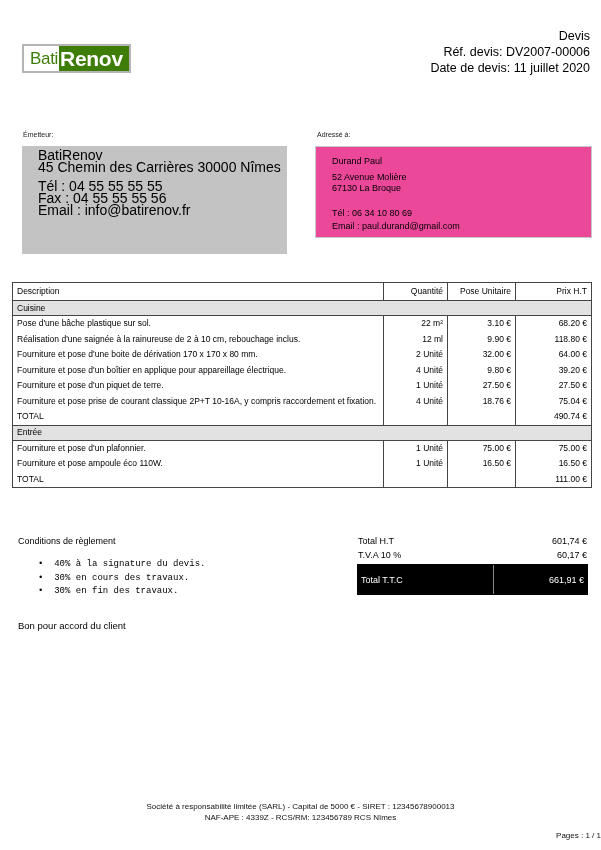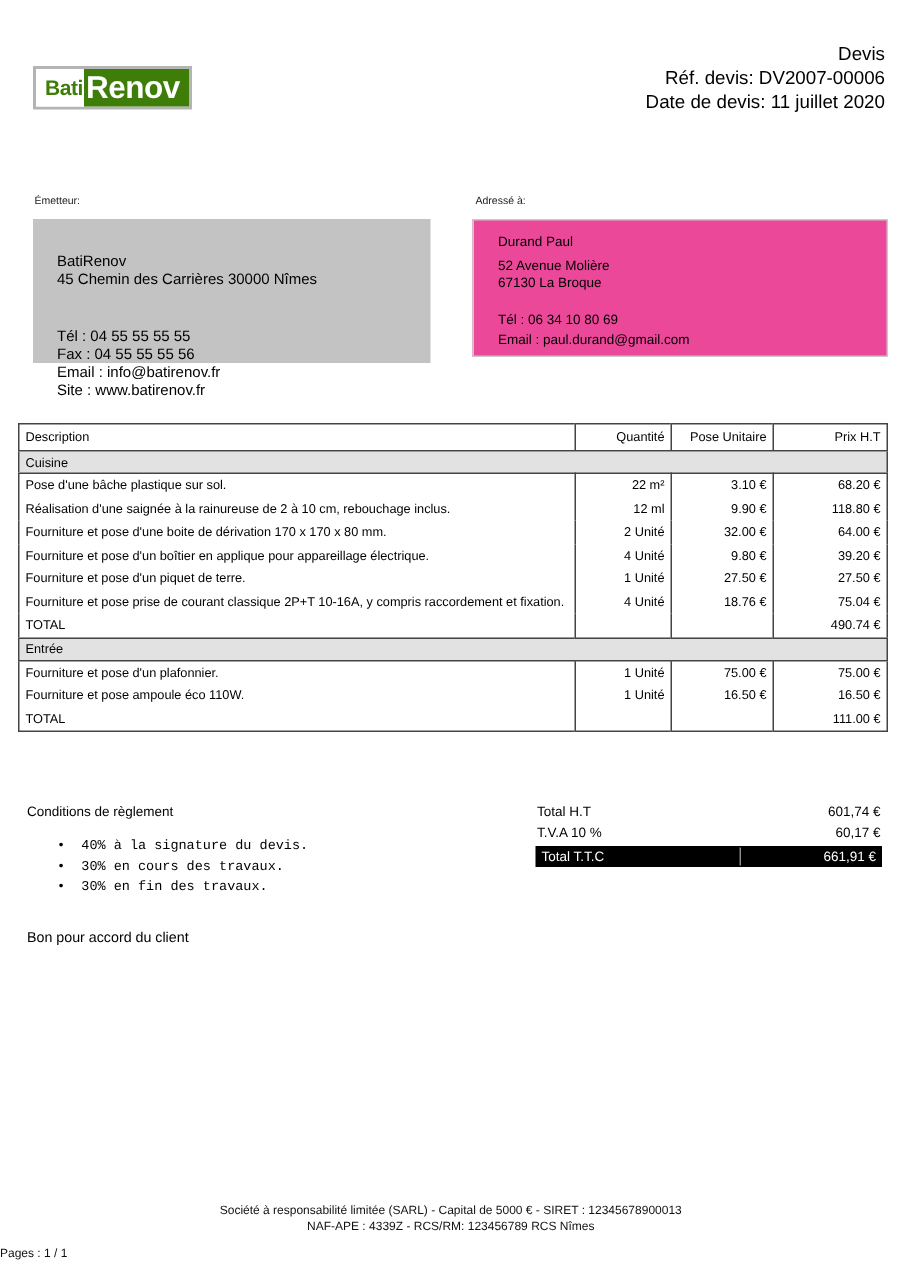--- a/index.html
+++ b/index.html
@@ -7,58 +7,58 @@
     --table-border:#444444; --ttc-bg:#000000; --ttc-text:#ffffff;
   }
   *{box-sizing:border-box;}
   body{margin:0;background:#fff;}
   .page{
     position:relative;width:601px;height:850px;background:#fff;overflow:hidden;
     font-family:"Liberation Sans", sans-serif;color:#000;
   }
   
   .logo{position:absolute;left:22px;top:44px;display:flex;border:2px solid #b4b4b4;}
-  .logo .bati{background:#fff;color:var(--brand-green);font-weight:bold;font-size:14px;line-height:25px;padding:0 1px 0 6px;letter-spacing:-0.3px;}
+  .logo .bati{background:#fff;color:var(--brand-green);font-weight:normal;font-size:17px;line-height:25px;padding:0 1px 0 6px;letter-spacing:-0.3px;}
   .logo .renov{background:var(--brand-green);color:#fff;font-weight:bold;font-size:21px;line-height:25px;padding:0 6px 0 1px;letter-spacing:-0.3px;}
   
   .doc-head{position:absolute;top:28px;right:11px;text-align:right;font-size:12.5px;line-height:16px;}
   
   .addr-label{position:absolute;top:131px;font-size:7px;color:#222;}
   .sender-label{left:23px;}
   .recipient-label{left:317px;}
-  .sender-box{position:absolute;left:22px;top:146px;width:265px;height:96px;background:var(--box-gray);padding:23px 6px 0 16px;font-size:10px;line-height:12px;}
+  .sender-box{position:absolute;left:22px;top:146px;width:265px;height:108px;background:var(--box-gray);padding:3px 6px 0 16px;font-size:14px;line-height:12px;}
   .recipient-box{position:absolute;left:315px;top:146px;width:277px;height:92px;background:#ec4899;border:1px solid #c8c8c8;padding:9px 6px 0 16px;font-size:9px;line-height:11.5px;}
   .recipient-box .name{margin-bottom:4px;}
-  .contact-block{margin-top:26px;}
+  .contact-block{margin-top:7px;}
   .recipient-box .contact-block{margin-top:12px;line-height:13px;}
   
   .items{position:absolute;left:12px;top:282px;width:579px;border-collapse:collapse;font-size:8.5px;border:1px solid var(--table-border);table-layout:fixed;padding-left:32px;}
   .items col.c-desc{width:371px;}
   .items col.c-qty{width:64px;}
   .items col.c-unit{width:68px;}
   .items col.c-total{width:76px;}
   .items th{font-weight:normal;text-align:left;padding:3px 4px 4px;border-bottom:1px solid var(--table-border);}
   .items td{padding:2px 4px 3px;vertical-align:top;line-height:10.5px;}
   .items th + th, .items td + td{border-left:1px solid var(--table-border);}
   .items .num{text-align:right;}
   .items td.section{background:var(--section-gray);border-top:1px solid var(--table-border);border-bottom:1px solid var(--table-border);padding:1.5px 4px 2px;border-left:none;}
   
   .conditions{position:absolute;left:18px;top:536px;font-size:9px;}
   .conditions ul{list-style:none;margin:12px 0 0 0;padding:0 0 0 20px;font-family:Liberation Mono, monospace;}
   .conditions li{line-height:13.5px;}
   .conditions li::before{content:"\2022\00a0\00a0";}
   
   .totals{position:absolute;left:357px;top:535px;width:231px;font-size:9px;}
   .totals .trow{display:flex;justify-content:space-between;line-height:13.5px;padding:0 1px;}
-  .ttc-bar{margin-top:2px;position:relative;background:var(--ttc-bg);color:var(--ttc-text);display:flex;justify-content:space-between;align-items:center;height:14px;padding:0 4px;}
+  .ttc-bar{margin-top:2px;position:relative;background:var(--ttc-bg);color:var(--ttc-text);display:flex;justify-content:space-between;align-items:center;height:31px;padding:0 4px;}
   .ttc-divider{position:absolute;left:136px;top:1px;bottom:1px;width:1px;background:#8a8a8a;}
   
   .approval{position:absolute;left:18px;top:620px;font-size:9.5px;}
   .footer{position:absolute;left:0;top:801px;width:100%;text-align:center;font-size:8px;line-height:11px;color:#111;}
-  .pages{position:absolute;left:0;top:831px;width:100%;text-align:left;font-size:8px;color:#111;}
+  .pages{position:absolute;left:0;top:831px;width:100%;text-align:right;font-size:8px;color:#111;padding-left:32px;}
 </style>
 </head>
 <body>
 
 <div class="page">
 
   <div class="logo">
     <span class="bati">Bati</span>
     <span class="renov">Renov</span>
   </div>
@@ -70,21 +70,20 @@
   </div>
 
   <div class="addr-label sender-label">Émetteur:</div>
   <div class="sender-box">
     <div>BatiRenov</div>
     <div>45 Chemin des Carrières 30000 Nîmes</div>
     <div class="contact-block">
       <div>Tél : 04 55 55 55 55</div>
       <div>Fax : 04 55 55 55 56</div>
       <div>Email : info@batirenov.fr</div>
-      <div>Site : www.batirenov.fr</div>
     </div>
   </div>
 
   <div class="addr-label recipient-label">Adressé à:</div>
   <div class="recipient-box">
     <div class="name">Durand Paul</div>
     <div>52 Avenue Molière</div>
     <div>67130 La Broque</div>
     <div class="contact-block">
       <div>Tél : 06 34 10 80 69</div>

